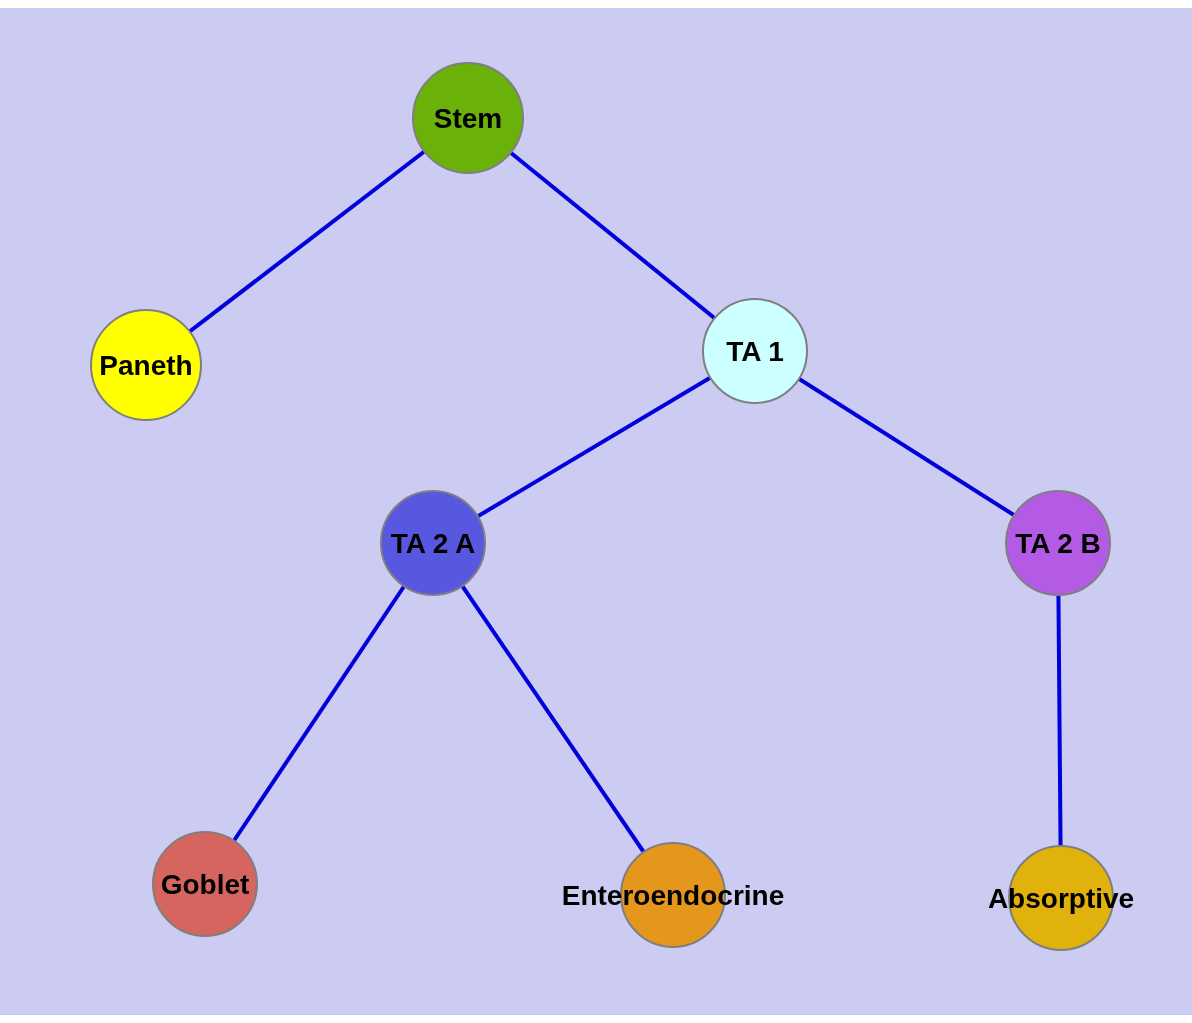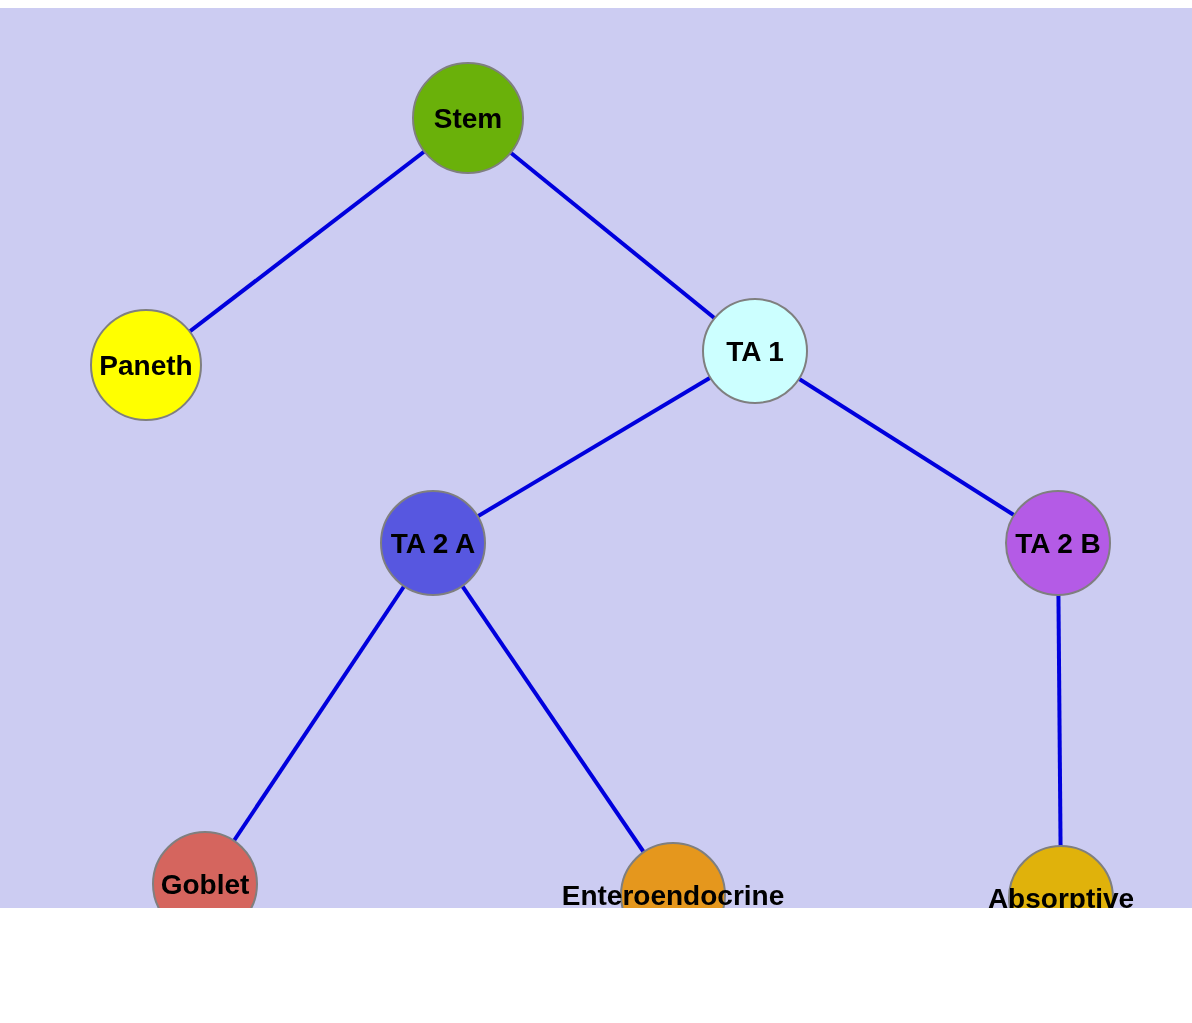--- a/index.html
+++ b/index.html
@@ -2,21 +2,21 @@
 <html><head>
   <meta charset="utf-8">
   <style>
     html, body {
       margin: 0;
       padding: 0;
       background: #ffffff;
     }
     .page {
       width: 1192px;
-      height: 908px;
+      height: 1023px;
       position: relative;
       background: #ffffff;
       overflow: hidden;
     }
     svg text {
       font-family: "Liberation Sans", "DejaVu Sans", sans-serif;
       font-weight: bold;
     }
   </style>
 </head>

